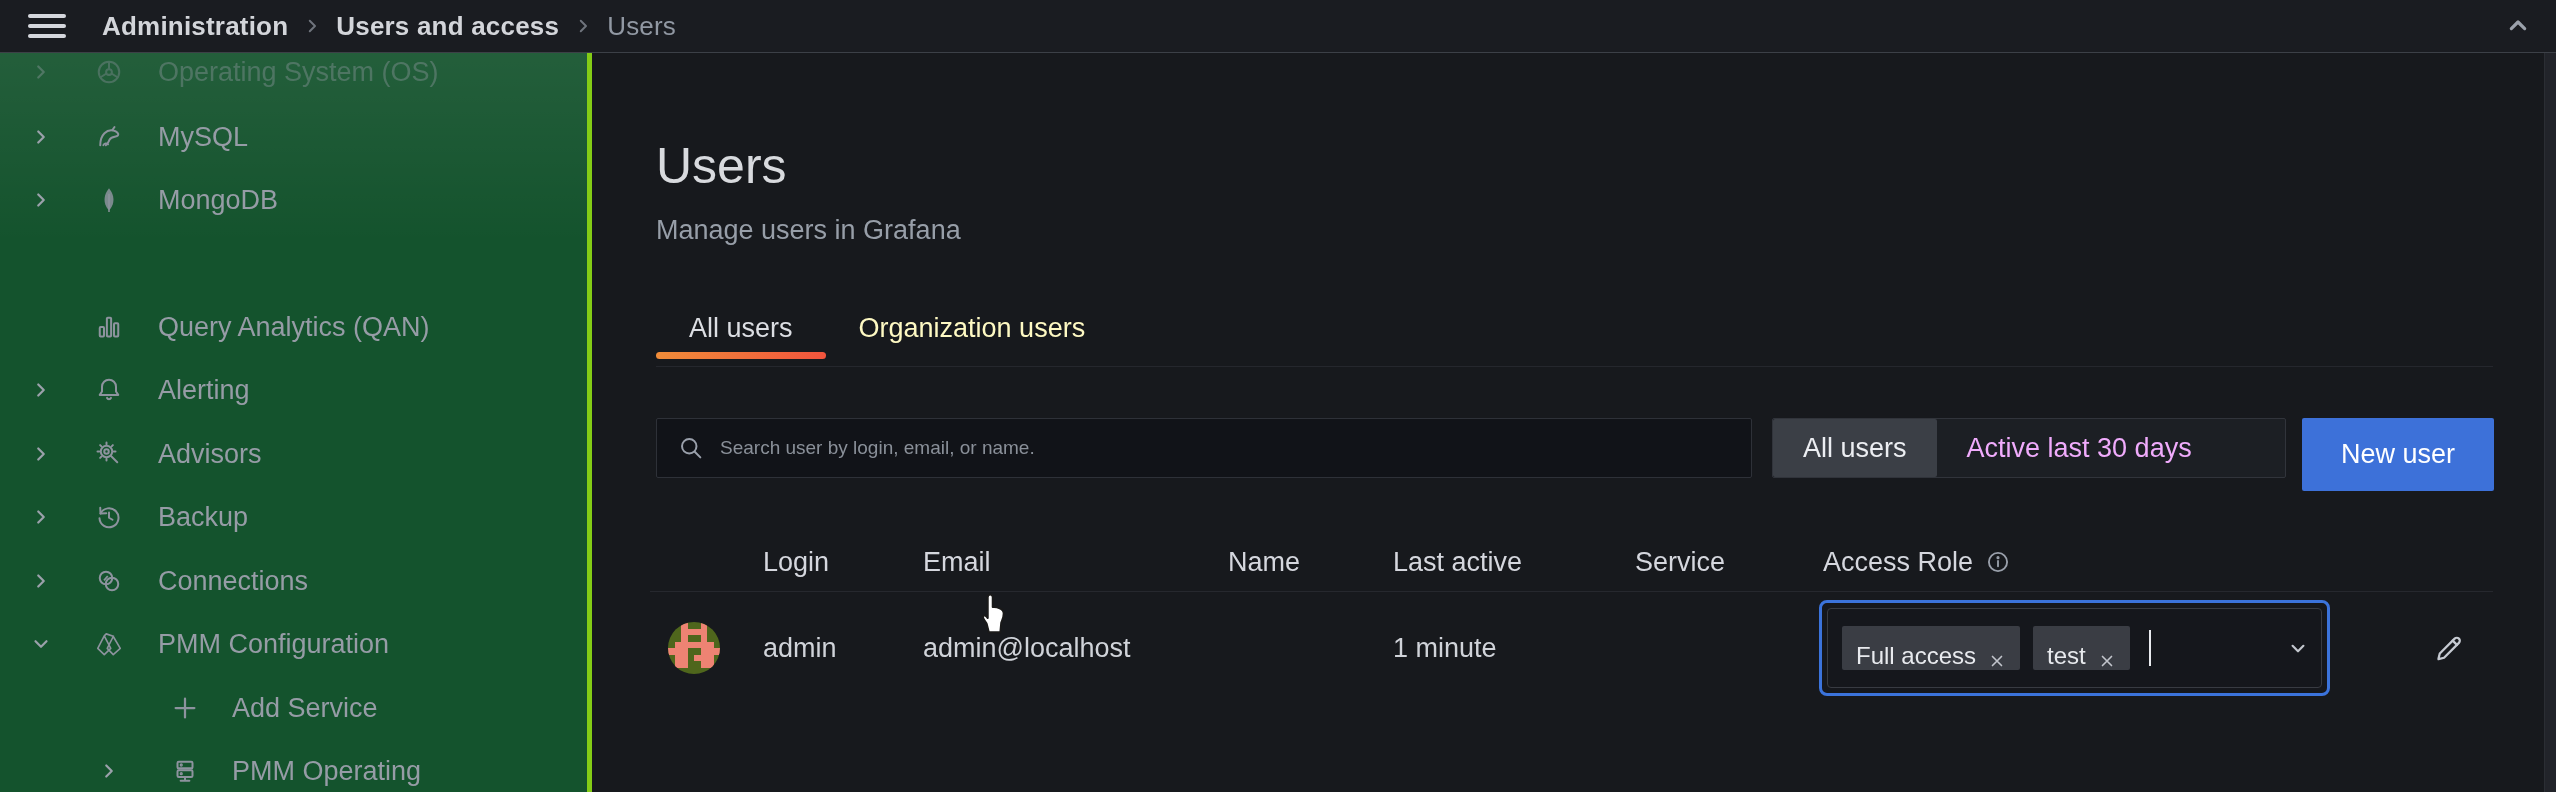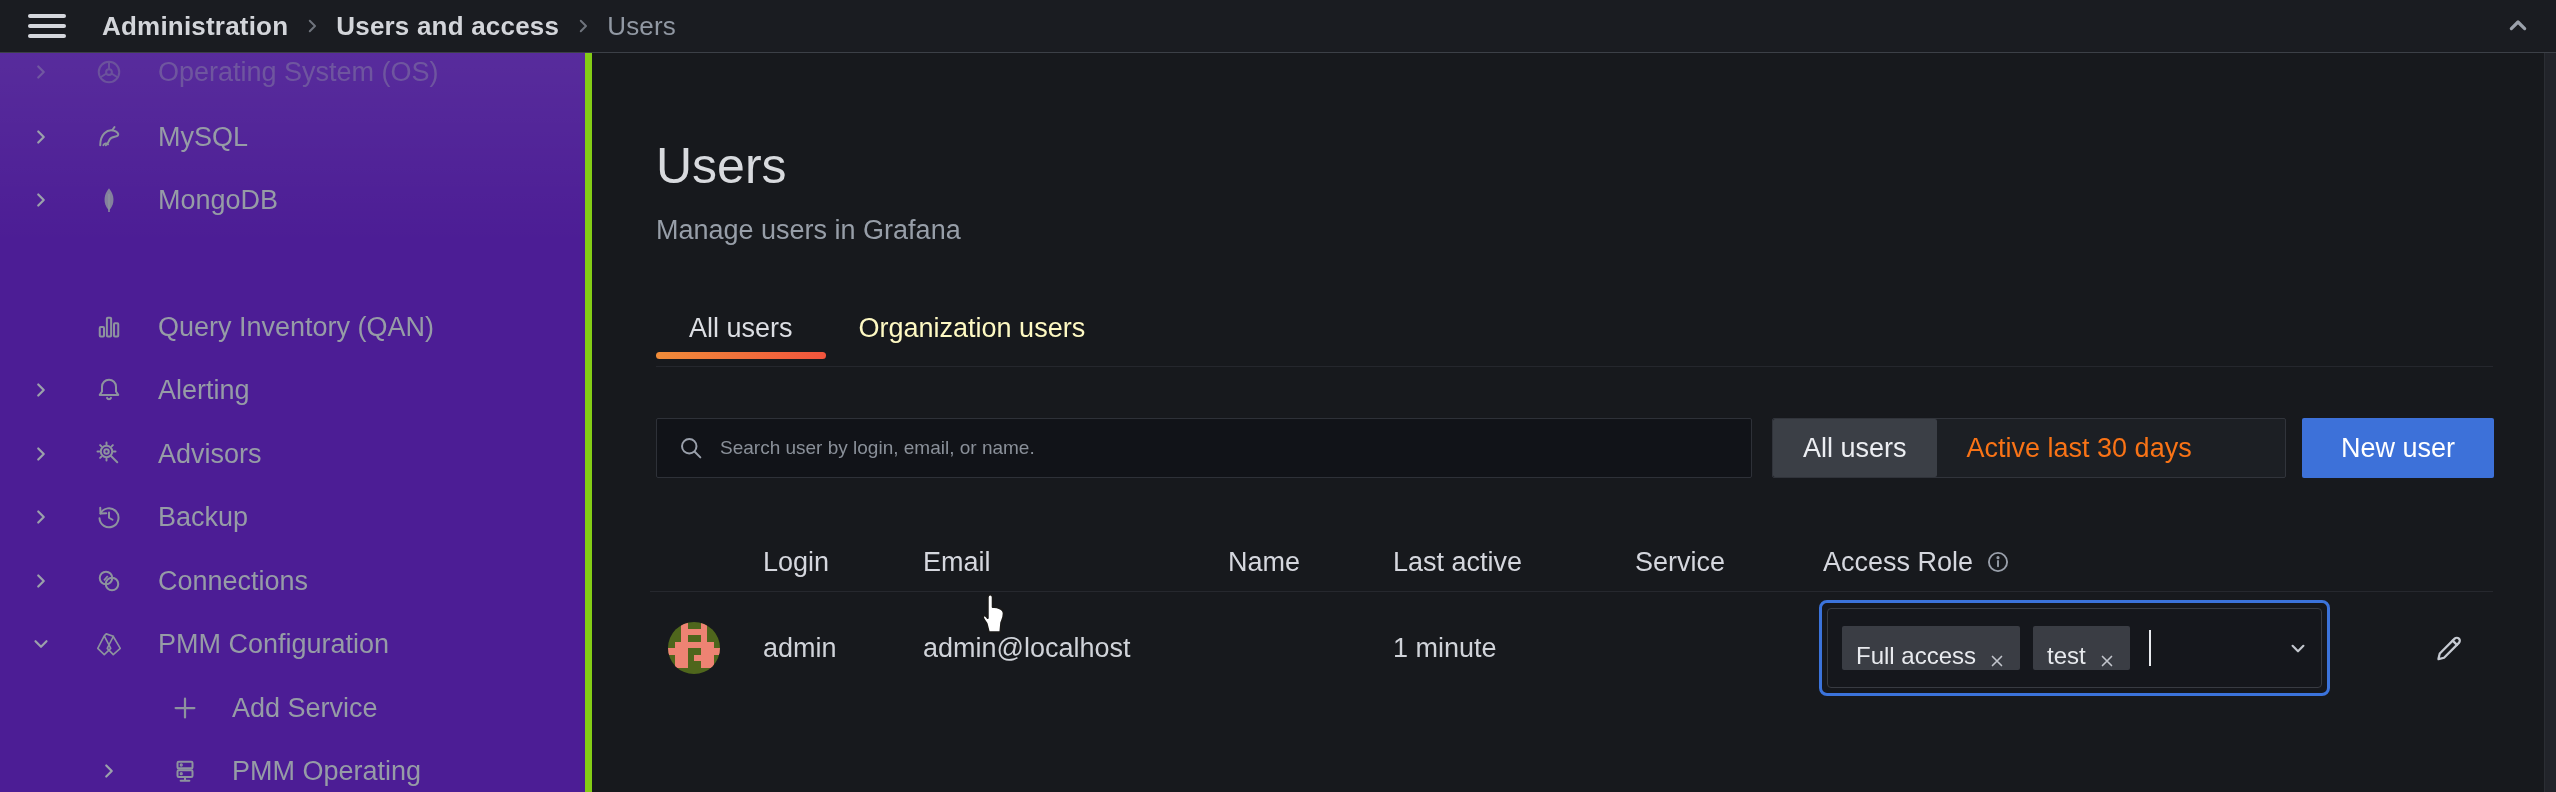--- a/index.html
+++ b/index.html
@@ -25,22 +25,22 @@
   .burger i { display:block; height:4px; border-radius:2px; background:#d5d7dd; }
   .crumbs { display:flex; align-items:center; gap:15px; margin-left:36px; font-size:26px; }
   .crumb { color:#d3d5da; font-weight:700; letter-spacing:.2px; }
   .crumb.current { color:#9198a3; font-weight:400; }
   .crumb-sep { color:#6f747d; display:flex; }
   .collapse-btn { position:absolute; right:22px; top:10px; }
 
   
   .sidebar {
     position:absolute; left:0; top:53px; bottom:0; width:592px;
-    background:#4c1d95;
-    border-right:7px solid #84cc16;
+    background:#14532d;
+    border-right:5px solid #84cc16;
   }
   .sidebar::before {
     content:''; position:absolute; left:0; top:0; right:0; height:190px;
     background:linear-gradient(180deg, rgba(255,255,255,.065), rgba(255,255,255,0));
     pointer-events:none;
   }
   .nav-item {
     position:absolute; left:0; width:100%; height:56px;
     display:flex; align-items:center; cursor:pointer;
   }
@@ -76,24 +76,24 @@
     position:absolute; left:64px; top:0; width:1096px; height:60px;
     background:#111318; border:1px solid #2e3138; border-radius:2px;
     display:flex; align-items:center; padding-left:20px; gap:15px;
   }
   .searchbox .ph { font-size:19px; color:#8a9099; }
   .seg-group {
     position:absolute; left:1180px; top:0; width:514px; height:60px;
     background:#1c1f24; border:1px solid #31343b; border-radius:2px;
     display:flex; align-items:stretch; overflow:hidden;
   }
-  .seg { display:flex; align-items:center; padding:0 30px; font-size:27px; color:#f97316; cursor:pointer; white-space:nowrap; }
+  .seg { display:flex; align-items:center; padding:0 30px; font-size:27px; color:#f0abfc; cursor:pointer; white-space:nowrap; }
   .seg.selected { background:#3b3f46; border-radius:2px; color:#eceef2; font-weight:500; }
   .btn-primary {
-    position:absolute; left:1710px; top:0; width:192px; height:60px;
+    position:absolute; left:1710px; top:0; width:192px; height:73px;
     background:#3D71D9; border-radius:2px; border:none;
     color:#ffffff; font-size:27px; font-weight:500; font-family:inherit;
     display:flex; align-items:center; justify-content:center; cursor:pointer;
   }
 
   
   .table { position:absolute; left:58px; top:480px; width:1843px; }
   .grid-row { display:grid; grid-template-columns:95px 160px 305px 165px 242px 188px 595px 1fr; }
   .thead { height:59px; align-items:center; border-bottom:1px solid #26282e; }
   .th { font-size:27px; font-weight:500; color:#d5d7de; padding-left:18px; display:flex; align-items:center; gap:12px; white-space:nowrap; }
@@ -206,21 +206,21 @@
 
 
   <div class="nav-item" style="top:246px">
     <span class="nav-icon">
       <svg width="30" height="30" viewBox="0 0 24 24" fill="none" stroke="currentColor" stroke-width="1.6">
           <rect x="4.6" y="12" width="3.4" height="7.5" rx=".7"></rect>
           <rect x="10.3" y="4.5" width="3.4" height="15" rx=".7"></rect>
           <rect x="16" y="9" width="3.4" height="10.5" rx=".7"></rect>
         </svg>
     </span>
-    <span class="nav-label">Query Inventory (QAN)</span>
+    <span class="nav-label">Query Analytics (QAN)</span>
   </div>
 
   <div class="nav-item" style="top:309px">
     <span class="chev">
       <svg width="22" height="22" viewBox="0 0 24 24" fill="none" stroke="currentColor" stroke-width="2.4" stroke-linecap="round" stroke-linejoin="round">
           <polyline points="9 6 15 12 9 18"></polyline>
         </svg>
     </span>
     <span class="nav-icon">
       <svg width="30" height="30" viewBox="0 0 24 24" fill="none" stroke="currentColor" stroke-width="1.6" stroke-linecap="round" stroke-linejoin="round">

